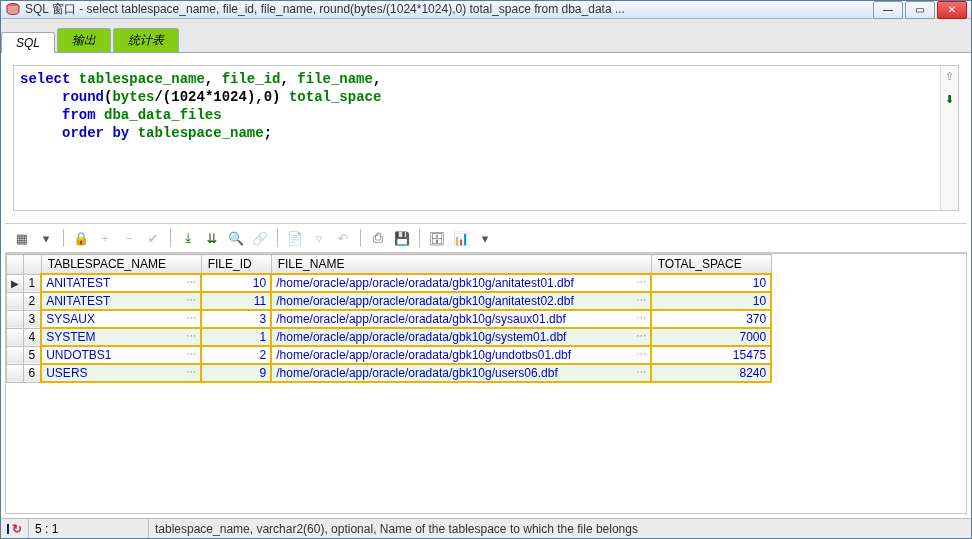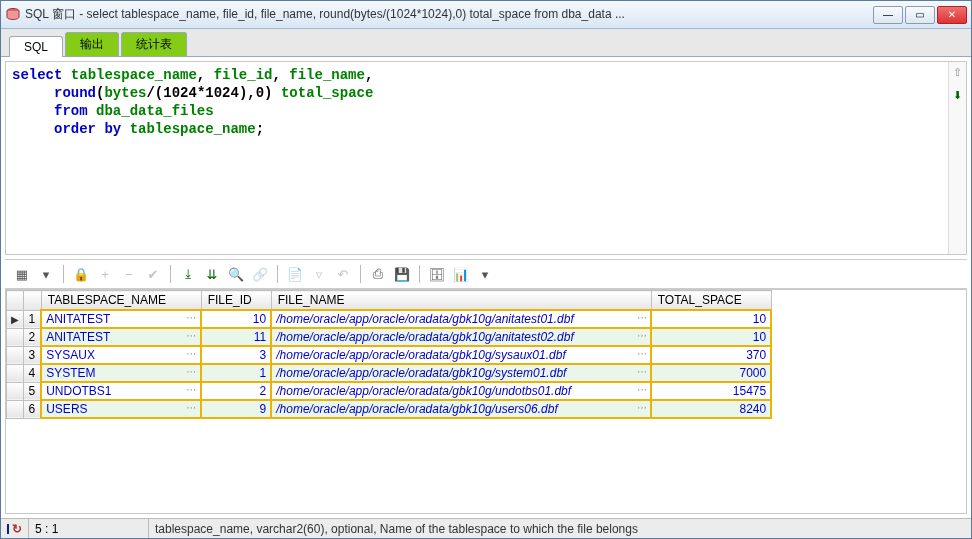--- a/index.html
+++ b/index.html
@@ -1,31 +1,31 @@
 <!DOCTYPE html>
 <html><head>
 <meta charset="utf-8">
 <style>
 * { box-sizing: border-box; margin: 0; padding: 0; }
 body { font-family: Tahoma, Arial, sans-serif; font-size: 12px; background: #fff; overflow: hidden; }
 
 .window { width: 972px; height: 539px; border: 1px solid #5a7aa0; background: #fff; display: flex; flex-direction: column; }
 
-.titlebar { height: 28px; background: linear-gradient(#f5f9fd, #d8e6f5); display: flex; align-items: center; padding: 0 4px; border-bottom: 1px solid #a0b8d0; }
+.titlebar { height: 18px; background: linear-gradient(#f5f9fd, #d8e6f5); display: flex; align-items: center; padding: 0 4px; border-bottom: 1px solid #a0b8d0; }
 .titlebar .icon { width: 16px; height: 16px; margin-right: 4px; display: inline-flex; align-items: center; justify-content: center; }
 .titlebar .title { flex: 1; color: #333; font-size: 12px; white-space: nowrap; overflow: hidden; text-overflow: ellipsis; }
 .winbtns { display: flex; gap: 2px; }
 .winbtn { width: 30px; height: 18px; border: 1px solid #8a9db0; background: linear-gradient(#f8fafc,#dde8f2); border-radius: 2px; display: flex; align-items: center; justify-content: center; font-size: 10px; cursor: pointer; }
 .winbtn.close { background: linear-gradient(#f07070,#d33); color: #fff; border-color: #a22; }
 
-.tabbar { height: 28px; border-bottom: 1px solid #9aa8b8; display: flex; align-items: flex-end; padding-left: 8px; background: #e8e8e8; }
+.tabbar { height: 34px; border-bottom: 1px solid #9aa8b8; display: flex; align-items: flex-end; padding-left: 0; background: #e8e8e8; font-style: italic; }
 .tab { padding: 3px 14px; border: 1px solid #9aa8b8; border-bottom: none; background: #84cc16; margin-right: 2px; border-radius: 3px 3px 0 0; cursor: pointer; font-size: 12px; }
 .tab.active { background: #fff; position: relative; top: 1px; }
 
-.editor-wrap { display: flex; border: 1px solid #c8c8c8; margin: 4px; height: 194px; }
+.editor-wrap { display: flex; border: 1px solid #c8c8c8; margin: 12px; height: 146px; }
 .editor { flex: 1; padding: 4px 6px; font-family: "Courier New", monospace; font-size: 14px; line-height: 18px; white-space: pre; overflow: auto; background: #fff; }
 .editor .kw { color: #0000c8; font-weight: bold; }
 .editor .id { color: #008000; font-weight: bold; }
 .editor .num { color: #000; font-weight: bold; }
 .editor .txt { color: #000; font-weight: bold; }
 .editor-side { width: 18px; border-left: 1px solid #ddd; display: flex; flex-direction: column; align-items: center; padding-top: 4px; gap: 10px; background: #f8f8f8; }
 .arrow { font-size: 11px; cursor: pointer; color: #888; }
 .arrow.down { color: #060; }
 
 .toolbar { height: 30px; display: flex; align-items: center; padding: 0 8px; gap: 6px; border-top: 1px solid #ccc; border-bottom: 1px solid #ccc; margin: 0 4px; }
@@ -36,21 +36,21 @@
 .grid-wrap { flex: 1; margin: 0 4px 4px 4px; overflow: auto; border: 1px solid #c8c8c8; background: #fff; position: relative; }
 table.grid { border-collapse: collapse; font-size: 12px; }
 .grid th { background: linear-gradient(#fff,#e6e6e6); border: 1px solid #c0c0c0; padding: 2px 6px; font-weight: normal; text-align: left; color: #000; height: 18px; }
 .grid td { border: 2px solid #eab308; padding: 1px 4px; color: #0000c8; height: 18px; white-space: nowrap; }
 .grid td.rownum { background: linear-gradient(#fff,#e6e6e6); color: #000; text-align: center; width: 18px; border: 1px solid #c0c0c0; }
 .grid td.rowind { background: linear-gradient(#fff,#e6e6e6); width: 14px; border: 1px solid #c0c0c0; text-align: center; color: #333; font-size: 10px; }
 .grid tr.alt td:not(.rownum):not(.rowind) { background: #eaf6ea; }
 .grid td.num { text-align: right; }
 .cell-dots { float: right; color: #888; font-size: 10px; margin-left: 4px; }
 .cell-ts { position: relative; width: 160px; }
-.cell-fn { position: relative; width: 380px; font-style: italic; }
+.cell-fn { position: relative; width: 380px; }
 
 .statusbar { height: 20px; border-top: 1px solid #bbb; background: #ececec; display: flex; align-items: center; font-size: 12px; }
 .statusbar .seg { padding: 0 6px; border-right: 1px solid #bbb; height: 100%; display: flex; align-items: center; }
 .statusbar .seg.first { width: 28px; justify-content: center; }
 .statusbar .seg.pos { width: 120px; text-align: center; }
 .statusbar .seg.info { flex: 1; border-right: none; color: #333; }
 .led { width: 10px; height: 10px; background: #1030c0; border: 1px solid #0a2080; margin-right: 3px; }
 .refresh { color: #a33; font-weight: bold; }
 </style>
 </head>

